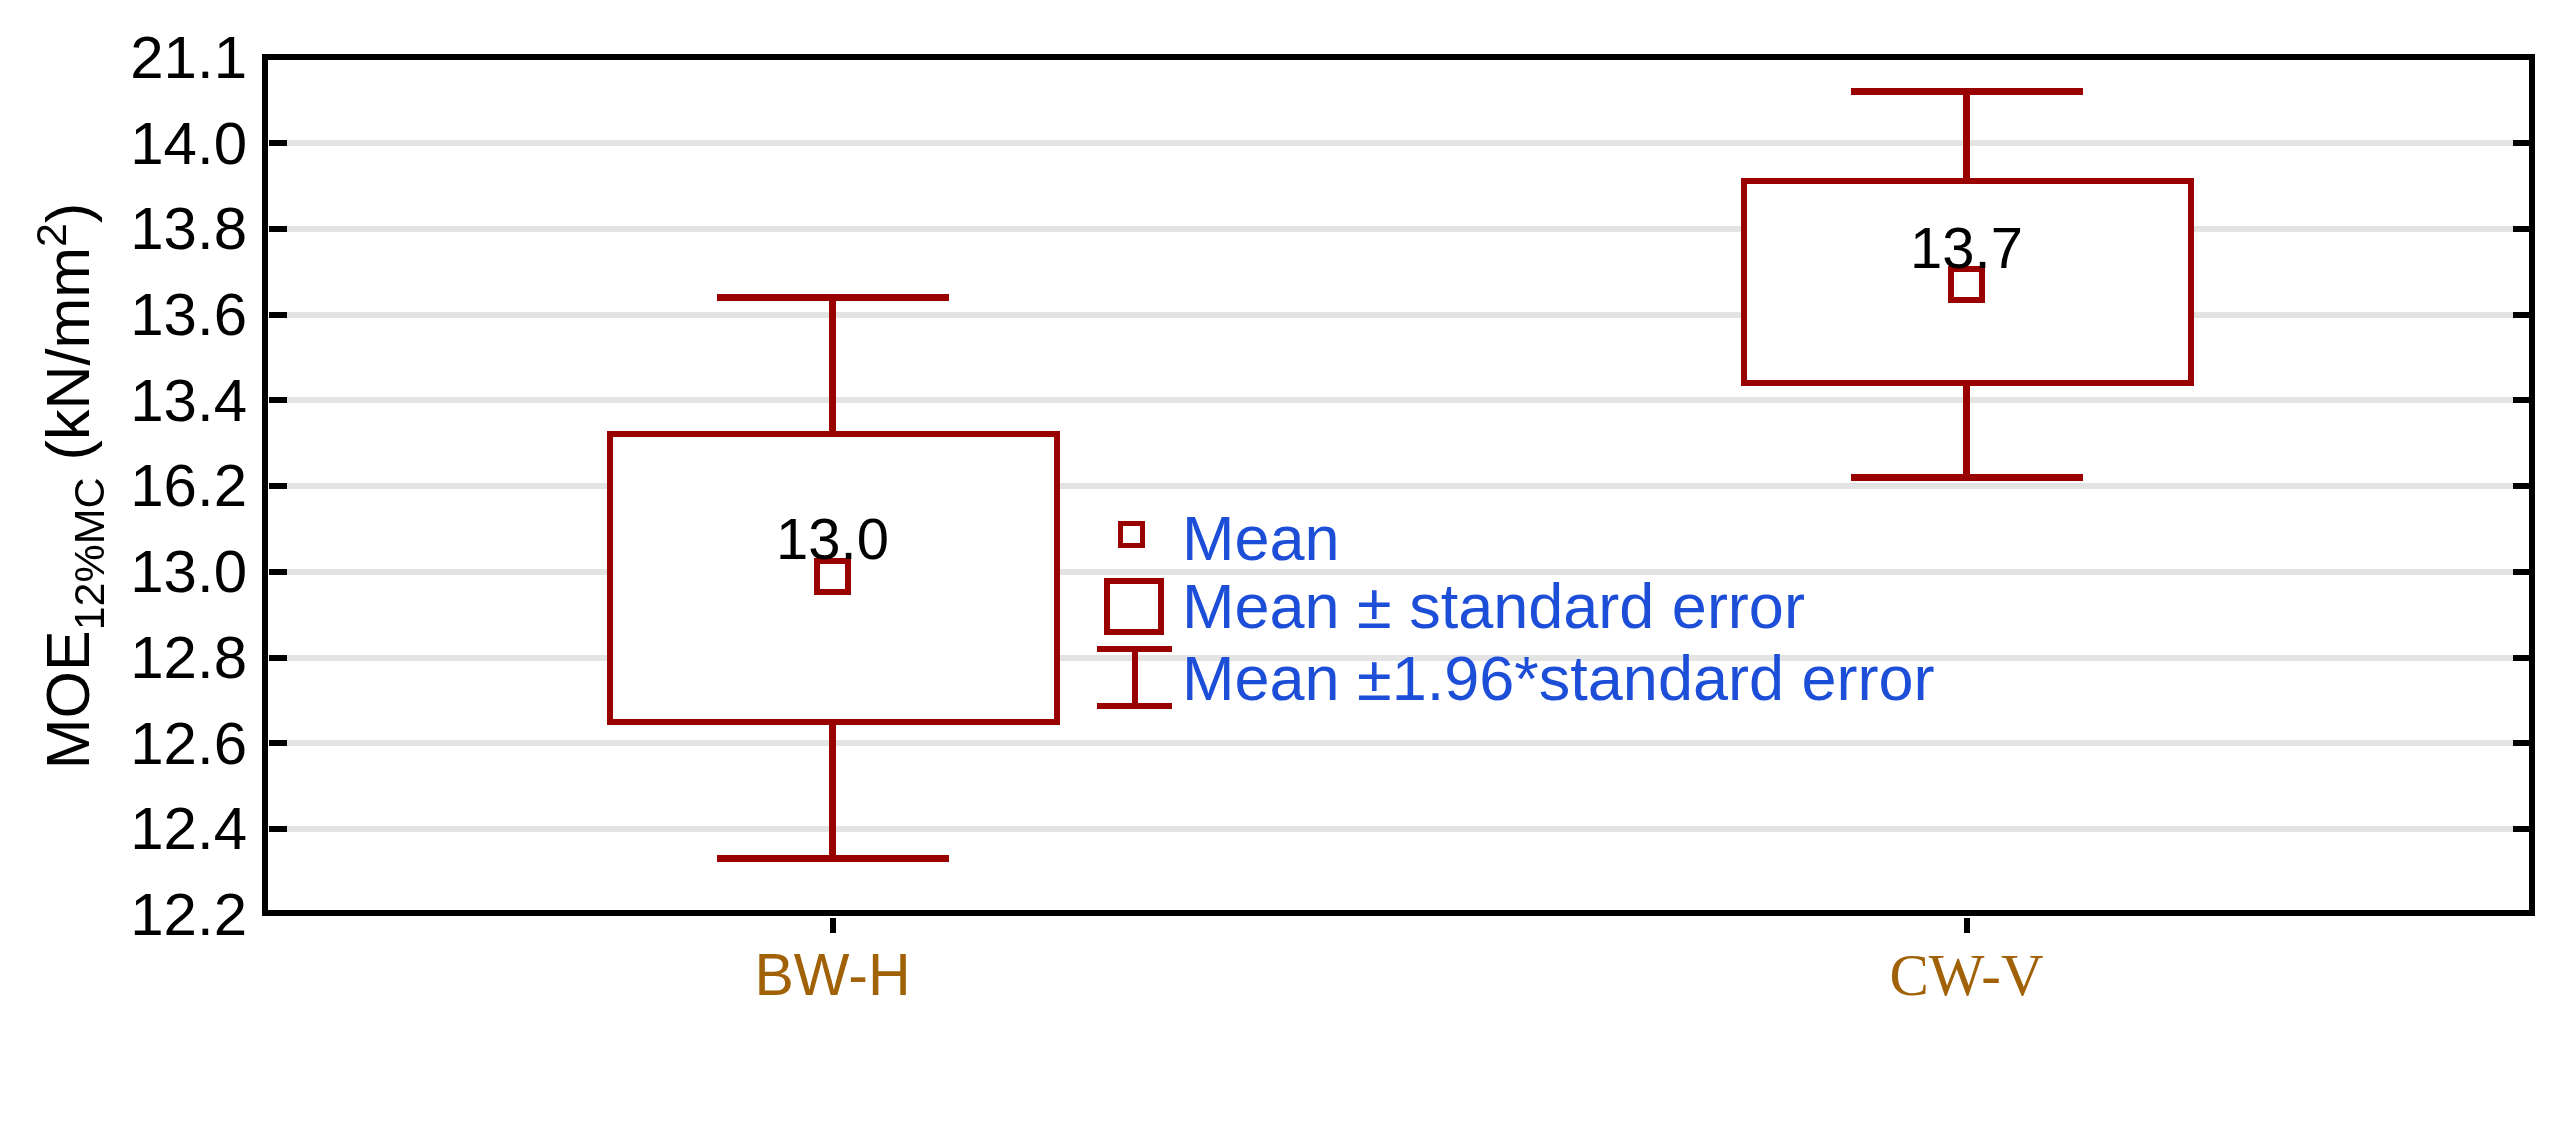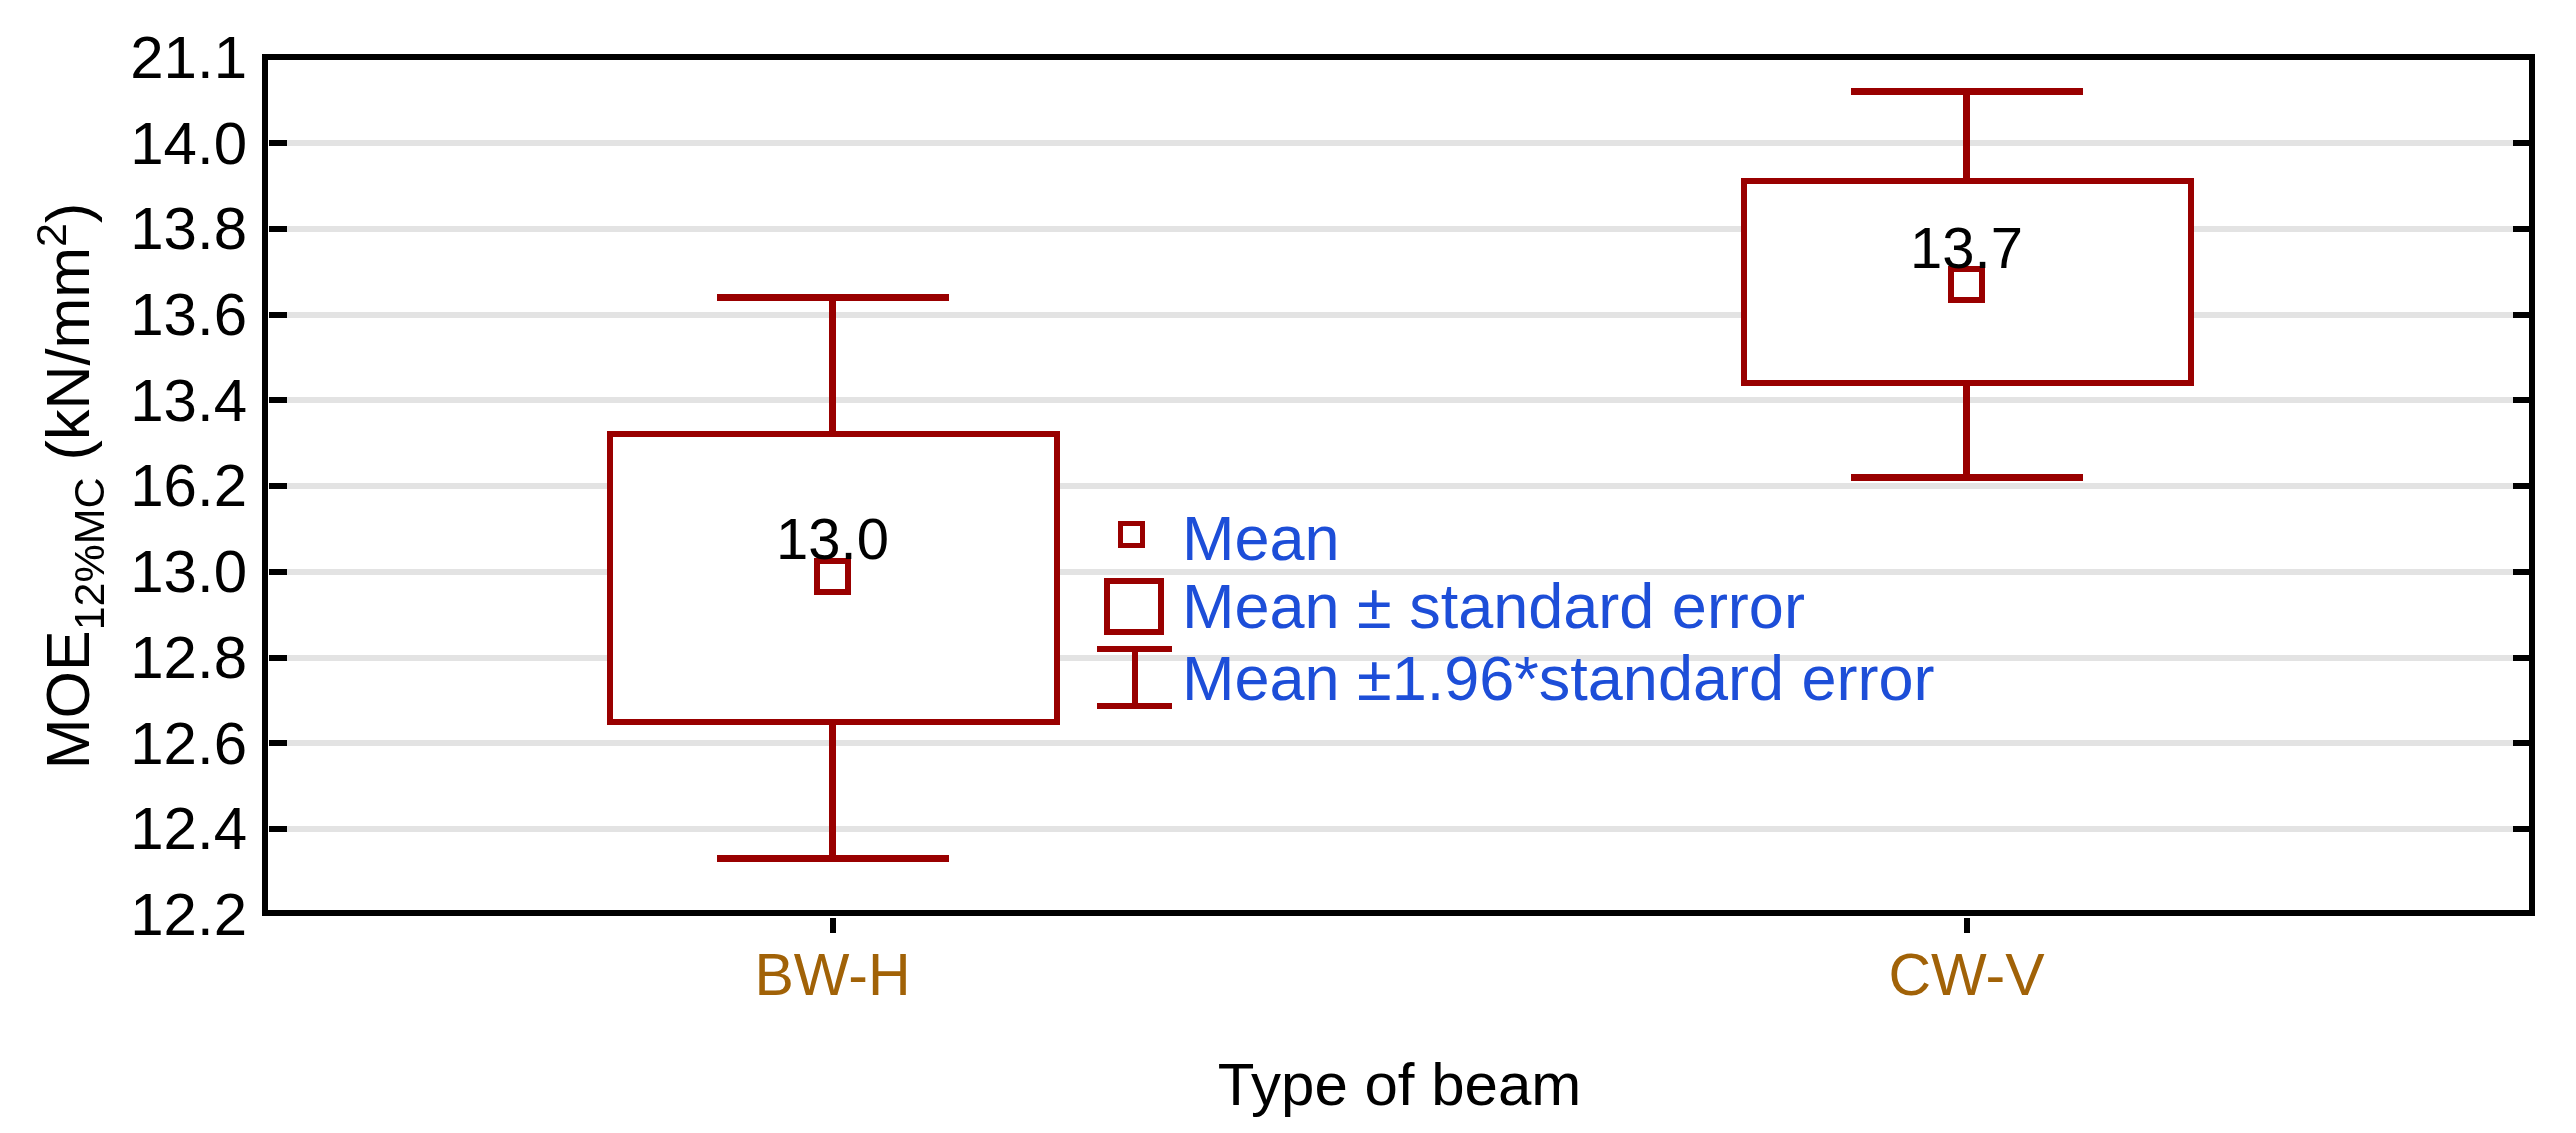--- a/index.html
+++ b/index.html
@@ -122,30 +122,29 @@
       <div class="mean-value-label" style="left: 696px; top: 503px;">13.0</div>
       <div class="tick" style="left: 830px; top: 918px; width: 5.5px; height: 15px;"></div>
       <div class="x-cat-label" style="left: 628px; top: 940px;">BW-H</div>
       <div class="whisker-line" style="left: 1963px; top: 92px; height: 386px;"></div>
       <div class="whisker-cap" style="left: 1851px; width: 232px; top: 88px;"></div>
       <div class="whisker-cap" style="left: 1851px; width: 232px; top: 474px;"></div>
       <div class="se-box" style="left: 1741px; width: 453px; top: 178px; height: 208px;"></div>
       <div class="mean-marker" style="left: 1948px; top: 266px;"></div>
       <div class="mean-value-label" style="left: 1830px; top: 212px;">13.7</div>
       <div class="tick" style="left: 1964px; top: 918px; width: 5.5px; height: 15px;"></div>
-      <div class="x-cat-label" style="left: 1762px; top: 940px;">CW-V</div>
+      <div class="x-cat-label" style="left: 1762px; top: 940px; font-family: Liberation Serif, serif;">CW-V</div>
     </div>
 
   <div class="plot-frame"></div>
 
   <div class="axis-title-y">
     <span>MOE</span><span class="sub">12%MC</span><span> (kN/mm</span><span class="sup">2</span><span>)</span>
   </div>
 
-  <div class="axis-title-x">Type of beam</div>
 
   <div>
     <div class="legend-square"></div>
     <div class="legend-label" style="top:504px;">Mean</div>
 
     <div class="legend-box"></div>
     <div class="legend-label" style="top:572px;text-align:right;">Mean ± standard error</div>
 
     <div class="legend-whisker-cap" style="top:646px;"></div>
     <div class="legend-whisker-line"></div>

